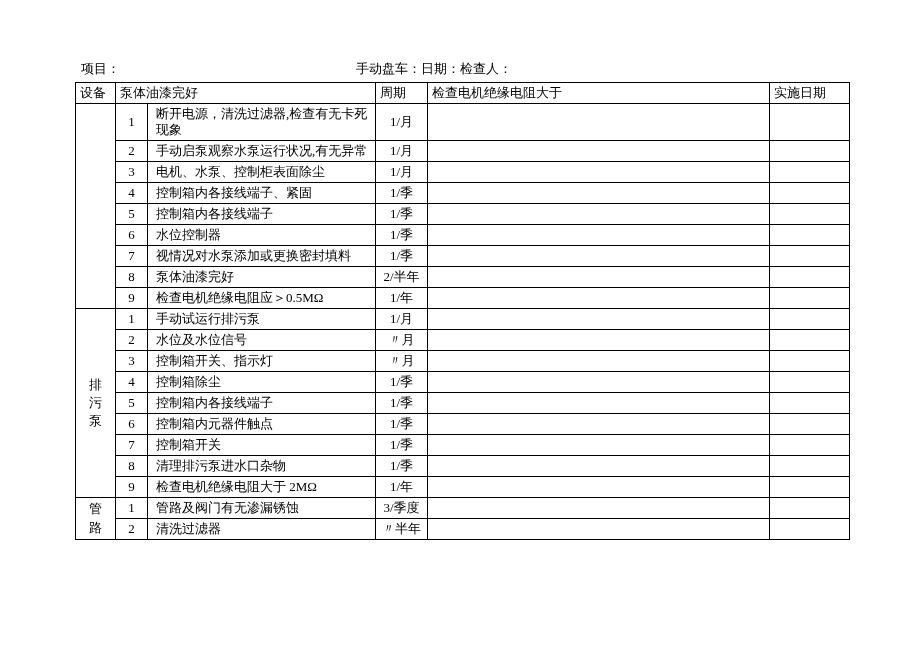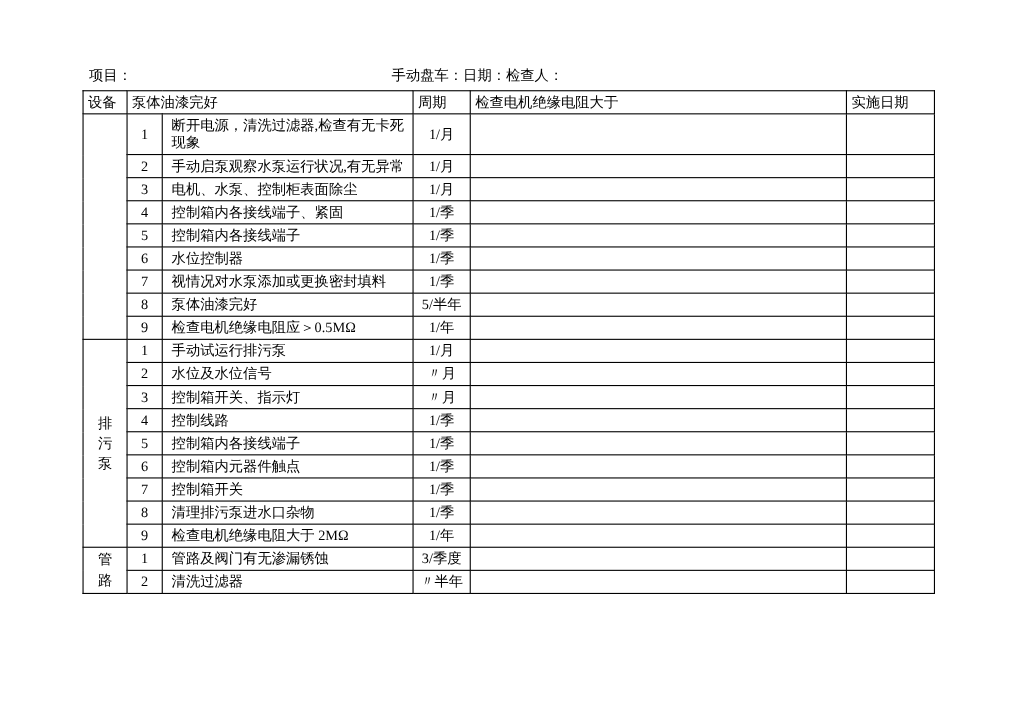--- a/index.html
+++ b/index.html
@@ -135,21 +135,21 @@
       <tr>
         <td class="col-no">7</td>
         <td class="item-cell">视情况对水泵添加或更换密封填料</td>
         <td class="col-cycle">1/季</td>
         <td></td>
         <td></td>
       </tr>
       <tr>
         <td class="col-no">8</td>
         <td class="item-cell">泵体油漆完好</td>
-        <td class="col-cycle">5/半年</td>
+        <td class="col-cycle">2/半年</td>
         <td></td>
         <td></td>
       </tr>
       <tr>
         <td class="col-no">9</td>
         <td class="item-cell">检查电机绝缘电阻应＞0.5MΩ</td>
         <td class="col-cycle">1/年</td>
         <td></td>
         <td></td>
       </tr>
@@ -174,21 +174,21 @@
       </tr>
       <tr>
         <td class="col-no">3</td>
         <td class="item-cell">控制箱开关、指示灯</td>
         <td class="col-cycle">〃月</td>
         <td></td>
         <td></td>
       </tr>
       <tr>
         <td class="col-no">4</td>
-        <td class="item-cell">控制线路</td>
+        <td class="item-cell">控制箱除尘</td>
         <td class="col-cycle">1/季</td>
         <td></td>
         <td></td>
       </tr>
       <tr>
         <td class="col-no">5</td>
         <td class="item-cell">控制箱内各接线端子</td>
         <td class="col-cycle">1/季</td>
         <td></td>
         <td></td>

